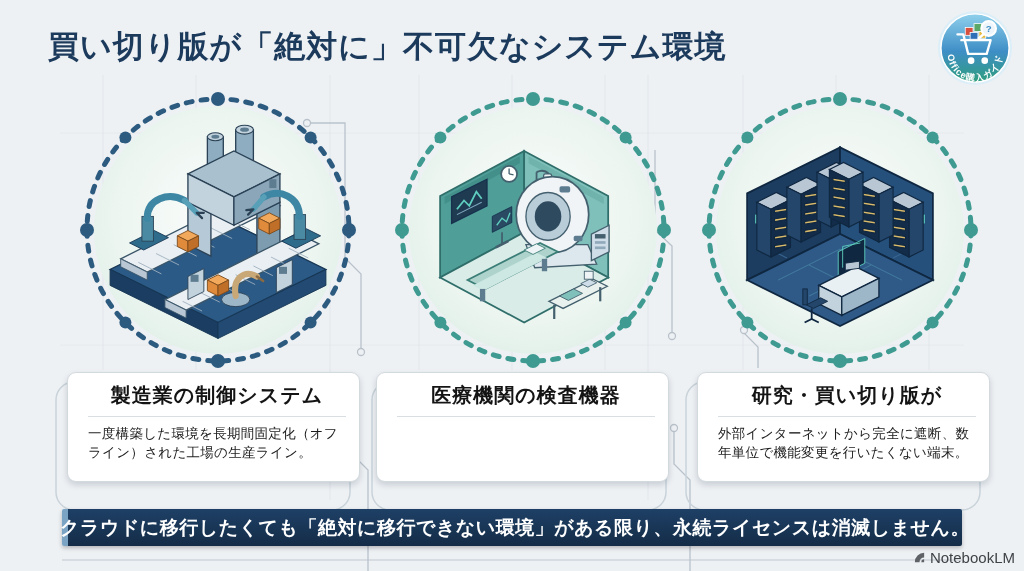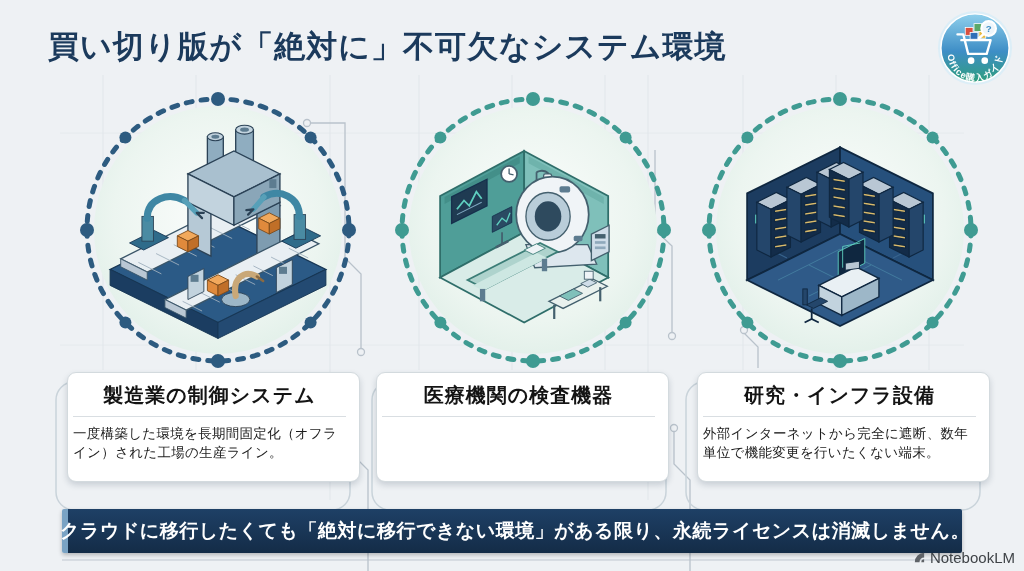--- a/index.html
+++ b/index.html
@@ -14,27 +14,27 @@
 
   .badge { position:absolute; right:10px; top:9px; width:78px; height:78px; z-index:3; }
 
   .circle-wrap { position:absolute; top:90px; width:280px; height:280px; z-index:1; }
   .circle-wrap .ring { position:absolute; left:0; top:0; }
   .circle-wrap .illus { position:absolute; left:25px; top:22px; }
   .c1 { left:78px; } .c2 { left:393px; } .c3 { left:700px; }
 
   .card { position:absolute; top:372px; width:293px; min-height:110px; z-index:2;
     background:#ffffff; border:1px solid #d3dade; border-radius:9px;
-    box-shadow:0 3px 6px rgba(30,50,70,.18); padding:9px 13px 12px 5px; }
+    box-shadow:0 3px 6px rgba(30,50,70,.18); padding:9px 13px 12px 20px; }
   .card-1 { left:67px; } .card-2 { left:376px; } .card-3 { left:697px; }
   .card h2 { font-size:20px; font-weight:bold; color:#141414; text-align:center;
     letter-spacing:1px; padding-bottom:7px; border-bottom:1px solid #d9dee2; margin-bottom:7px; white-space:nowrap; }
   .card p { font-size:13.5px; line-height:1.42; color:#1c1c1c; letter-spacing:0.3px; }
 
-  .banner { position:absolute; left:62px; top:509px; width:900px; height:44px; z-index:3;
+  .banner { position:absolute; left:62px; top:509px; width:900px; height:37px; z-index:3;
     background:linear-gradient(180deg,#1e4066 0%,#142c47 100%);
     border-left:6px solid #7aa3c4; border-radius:2px;
     display:flex; align-items:center; justify-content:center;
     box-shadow:0 2px 4px rgba(0,0,0,.25); }
   .banner span { color:#ffffff; font-size:19px; font-weight:bold; letter-spacing:0.5px; white-space:nowrap; }
 
   .watermark { position:absolute; right:9px; bottom:5px; z-index:3;
     display:flex; align-items:center; gap:4px; color:#3f4347; font-size:15px; }
   .watermark svg { display:block; }
 </style>
@@ -416,21 +416,21 @@
   </div>
 
   <div class="card card-1">
     <h2>製造業の制御システム</h2>
     <p>一度構築した環境を長期間固定化（オフライン）された工場の生産ライン。</p>
   </div>
   <div class="card card-2">
     <h2>医療機関の検査機器</h2>
   </div>
   <div class="card card-3">
-    <h2>研究・インフラ設備</h2>
+    <h2>研究・買い切り版が</h2>
     <p>外部インターネットから完全に遮断、数年単位で機能変更を行いたくない端末。</p>
   </div>
 
   <div class="banner">
     <span>クラウドに移行したくても「絶対に移行できない環境」がある限り、永続ライセンスは消滅しません。</span>
   </div>
 
   <div class="watermark">
     <svg width="13" height="13" viewBox="0 0 14 14">
       <path d="M2,12 A10,10 0 0 1 12,2 L12,7 A5,5 0 0 0 7,12 Z" fill="#5f6368"></path>

